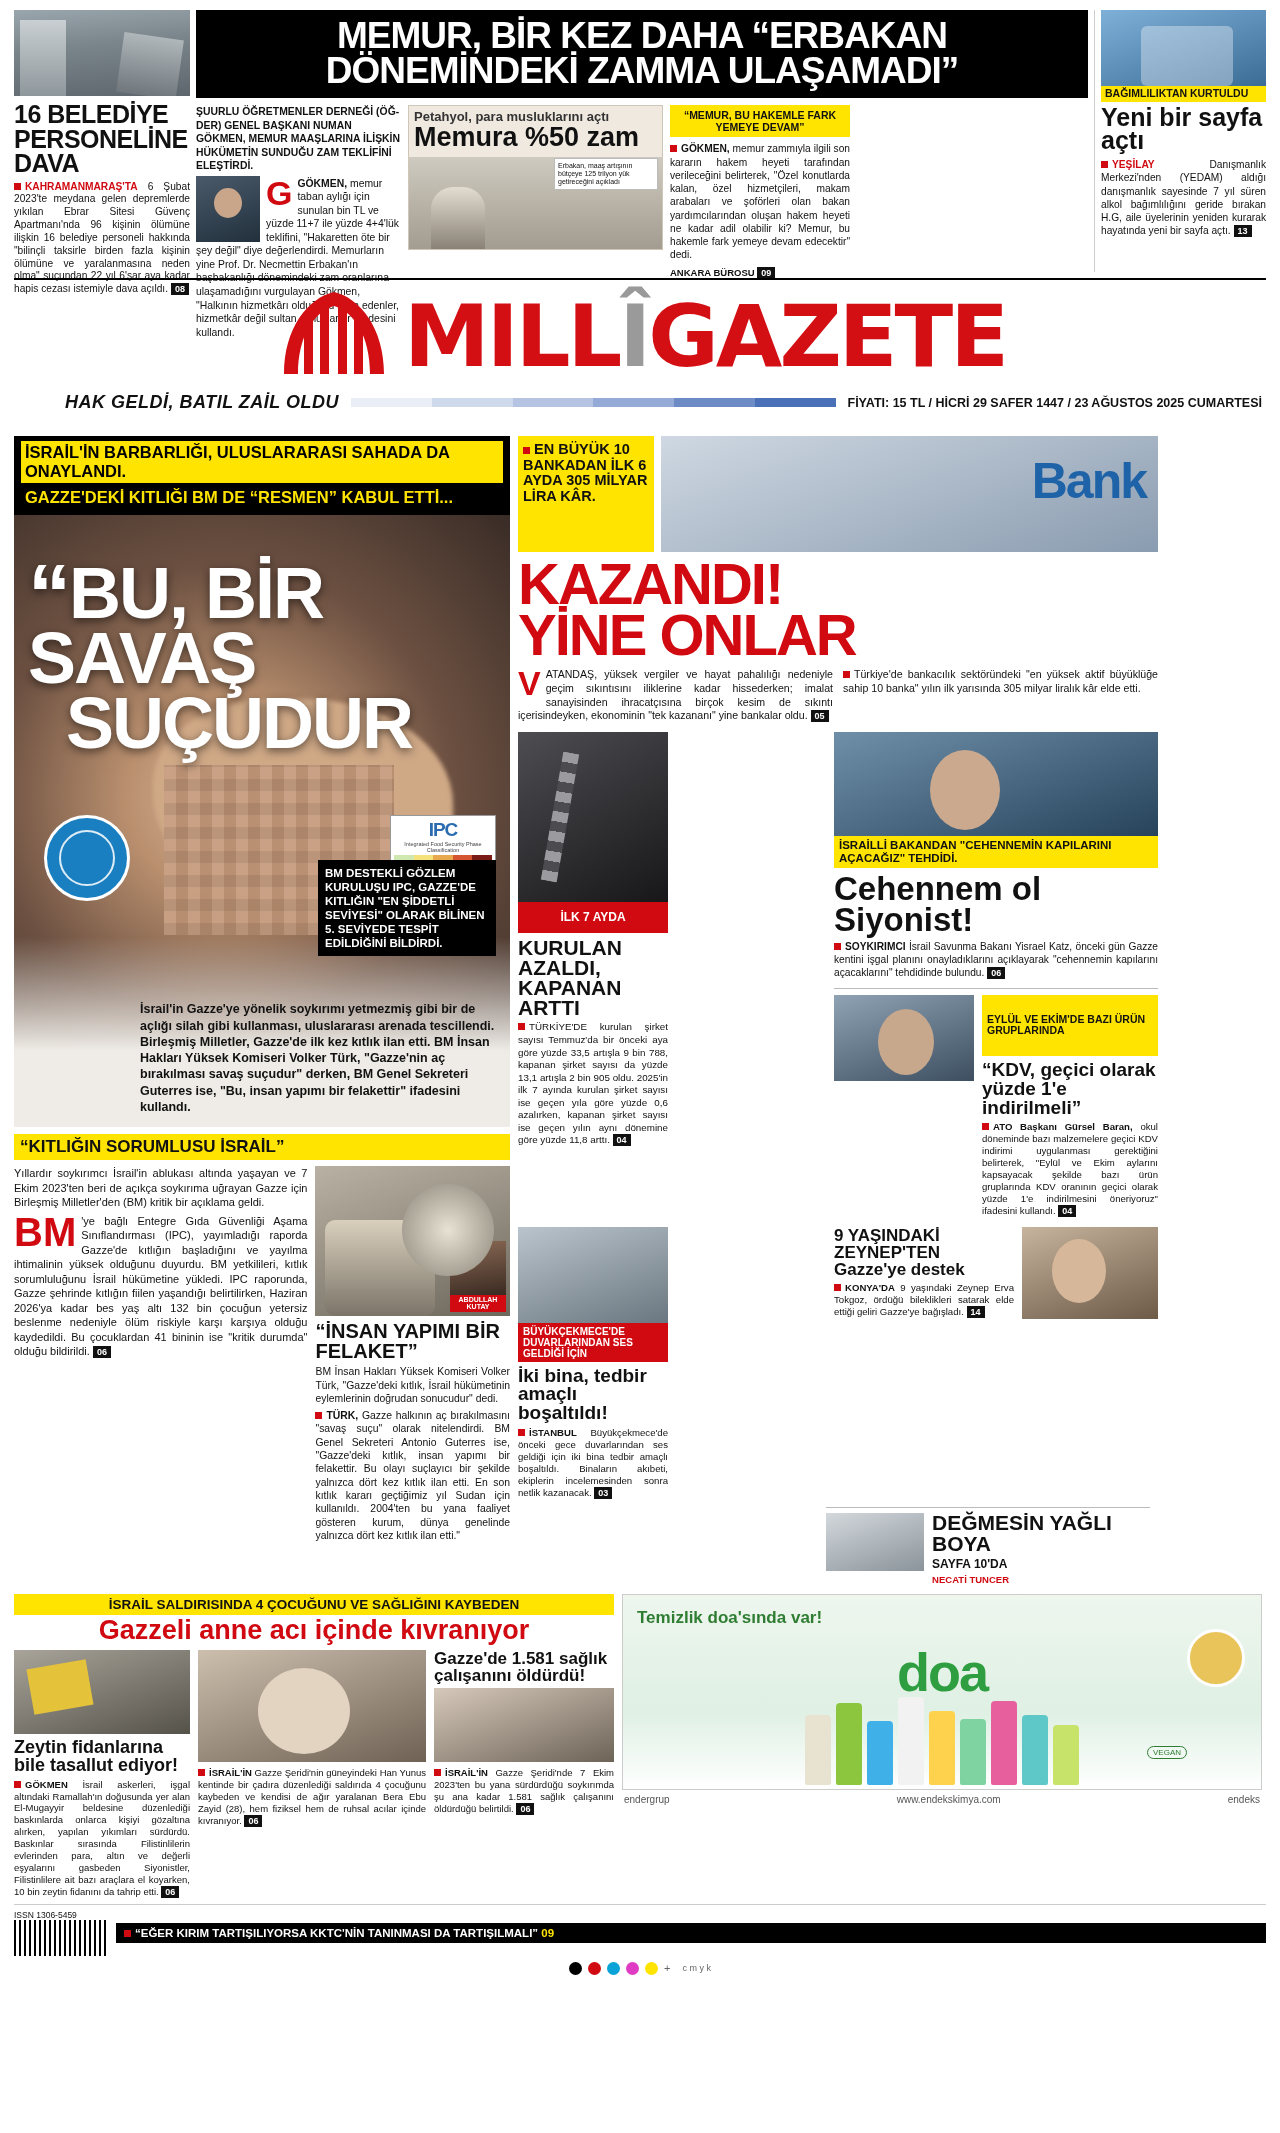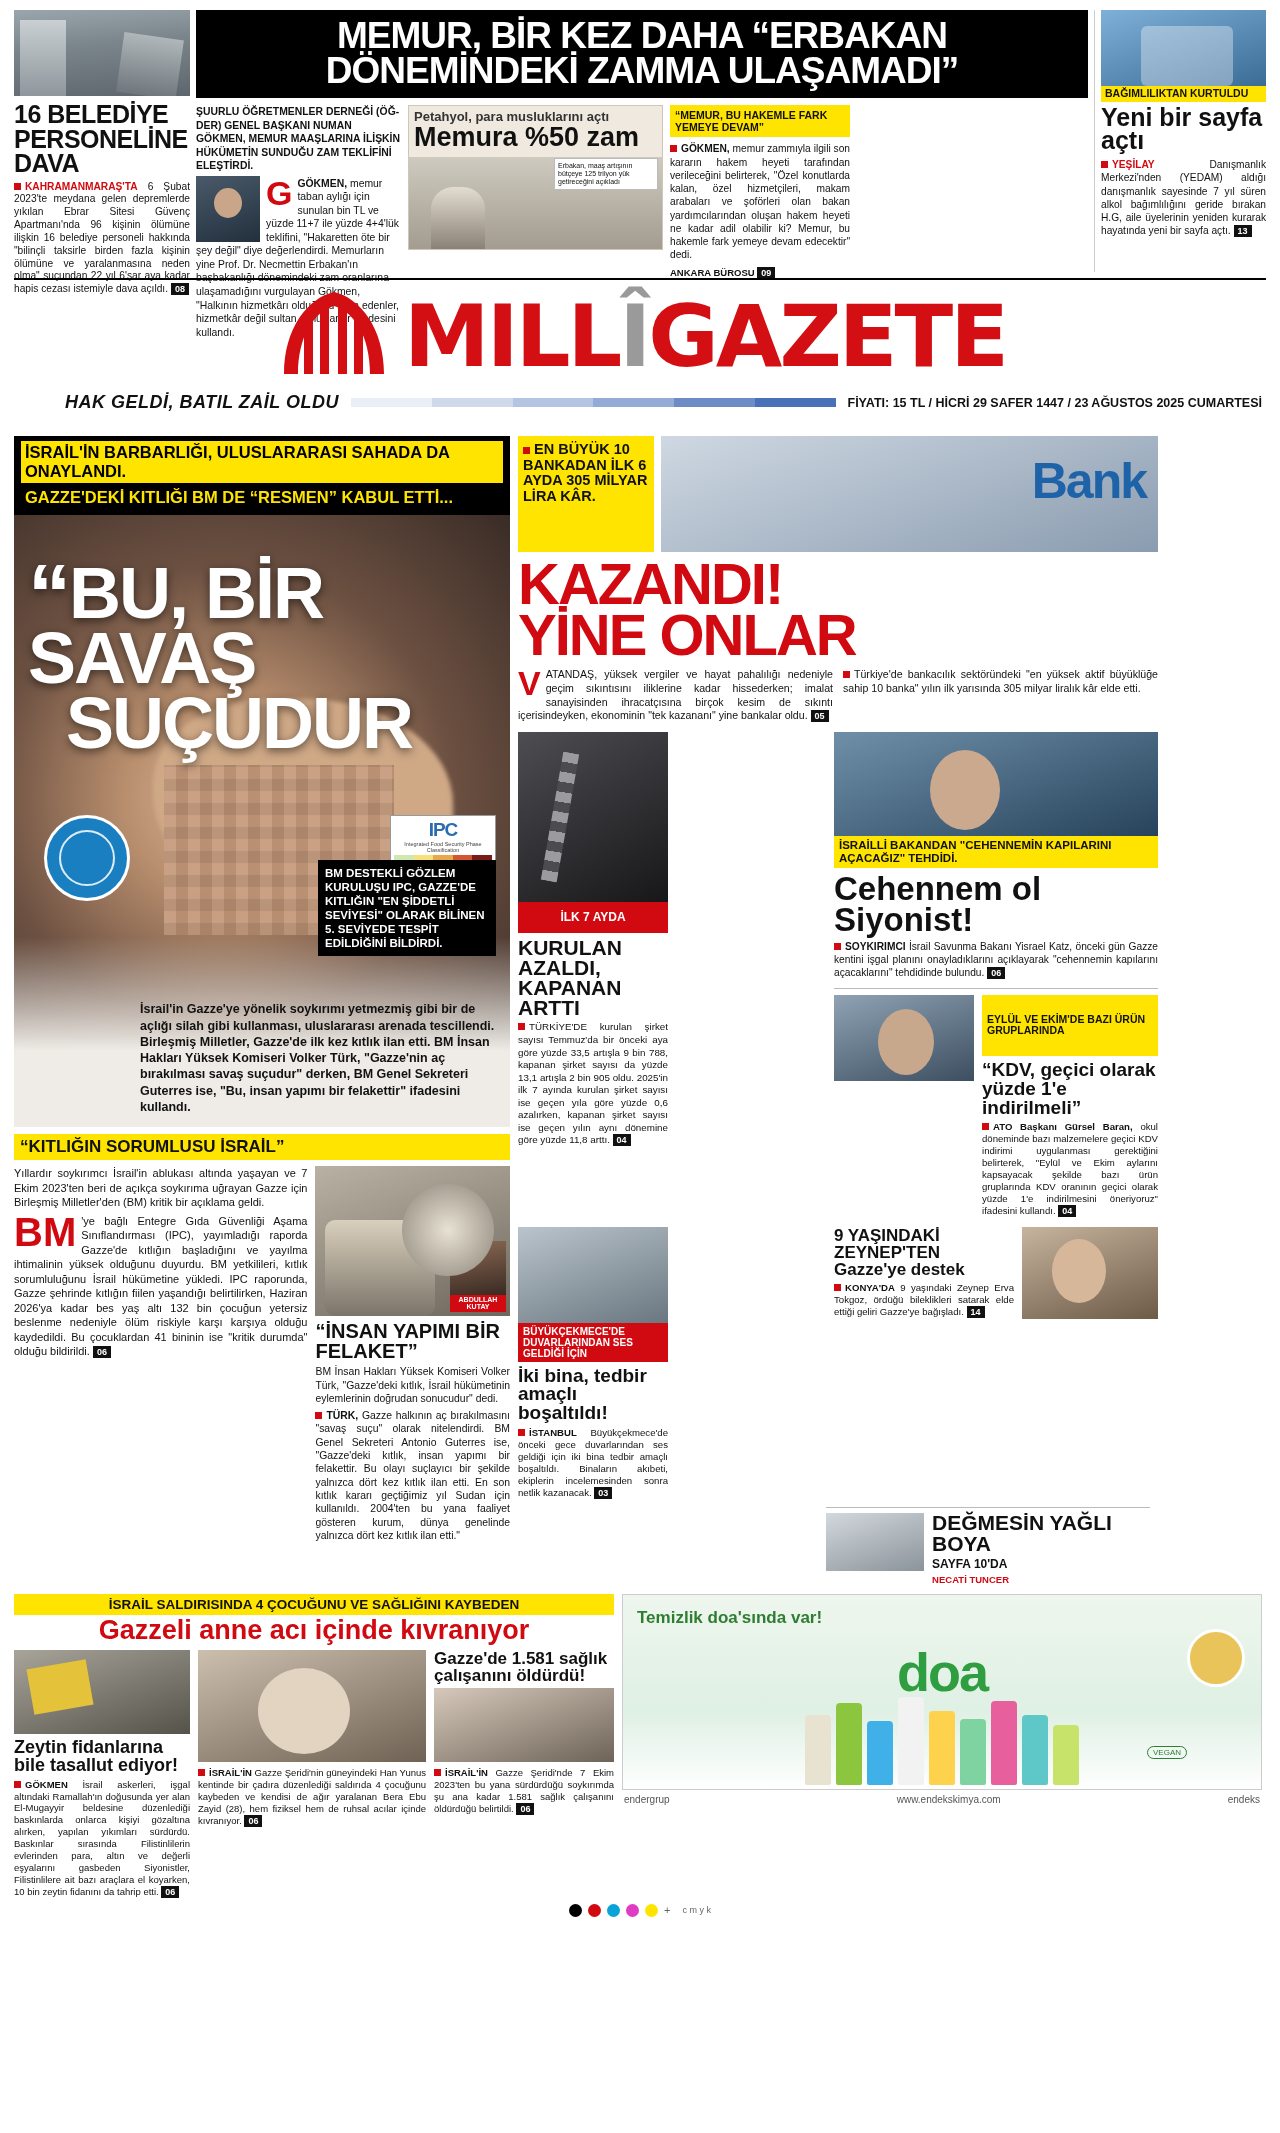--- a/index.html
+++ b/index.html
@@ -75,21 +75,21 @@
     content:""; position:absolute; left:22px; bottom:0; width:54px; height:62px;
     background:linear-gradient(180deg,#e3dcd0,#8a8276); border-radius:22px 22px 0 0;
   }
   .ts-clip .clipnote{
     position:absolute; right:4px; top:52px; width:104px; background:#fff;
     border:1px solid #bbb; font-size:7px; line-height:1.15; padding:3px;
   }
   .ts-col3 { width:180px; }
   .ts-yellow {
     background:#ffe400; font-size:10.5px; font-weight:bold; line-height:1.15;
-    padding:4px 5px; 
+    padding:4px 5px; text-align:center;
   }
   .ts-col3 p { font-size:10.2px; line-height:1.3; margin:5px 0 0; text-align:justify; }
 
   .ts-right { width:172px; border-left:1px solid #ccc; padding-left:6px; }
   .ts-rphoto {
     height:76px; background:linear-gradient(160deg,#7fb0d8,#3b6c96);
     position:relative; overflow:hidden;
   }
   .ts-rphoto:after{
     content:""; position:absolute; left:40px; top:16px; width:92px; height:60px;
@@ -630,20 +630,30 @@
         </div>
       </div>
       <div class="ad-foot">
         <span>endergrup</span>
         <span>www.endekskimya.com</span>
         <span>endeks</span>
       </div>
     </div>
   </div>
 
+  <div class="footer">
+    <div>
+      <div class="issn">ISSN 1306-5459</div>
+      <div class="barcode"></div>
+    </div>
+    <div class="foot-strip">
+      <span class="sq"></span><span>“EĞER KIRIM TARTIŞILIYORSA KKTC'NİN TANINMASI DA TARTIŞILMALI”</span>
+      <span class="pg">09</span>
+    </div>
+  </div>
 
   <div class="dots">
     <i style="background:#000"></i>
     <i style="background:#d10a11"></i>
     <i style="background:#0aa3d8"></i>
     <i style="background:#e03cc3"></i>
     <i style="background:#ffe400"></i>
     <span class="crossmark">+</span>
     <span class="cmyk">c m y k</span>
   </div>

